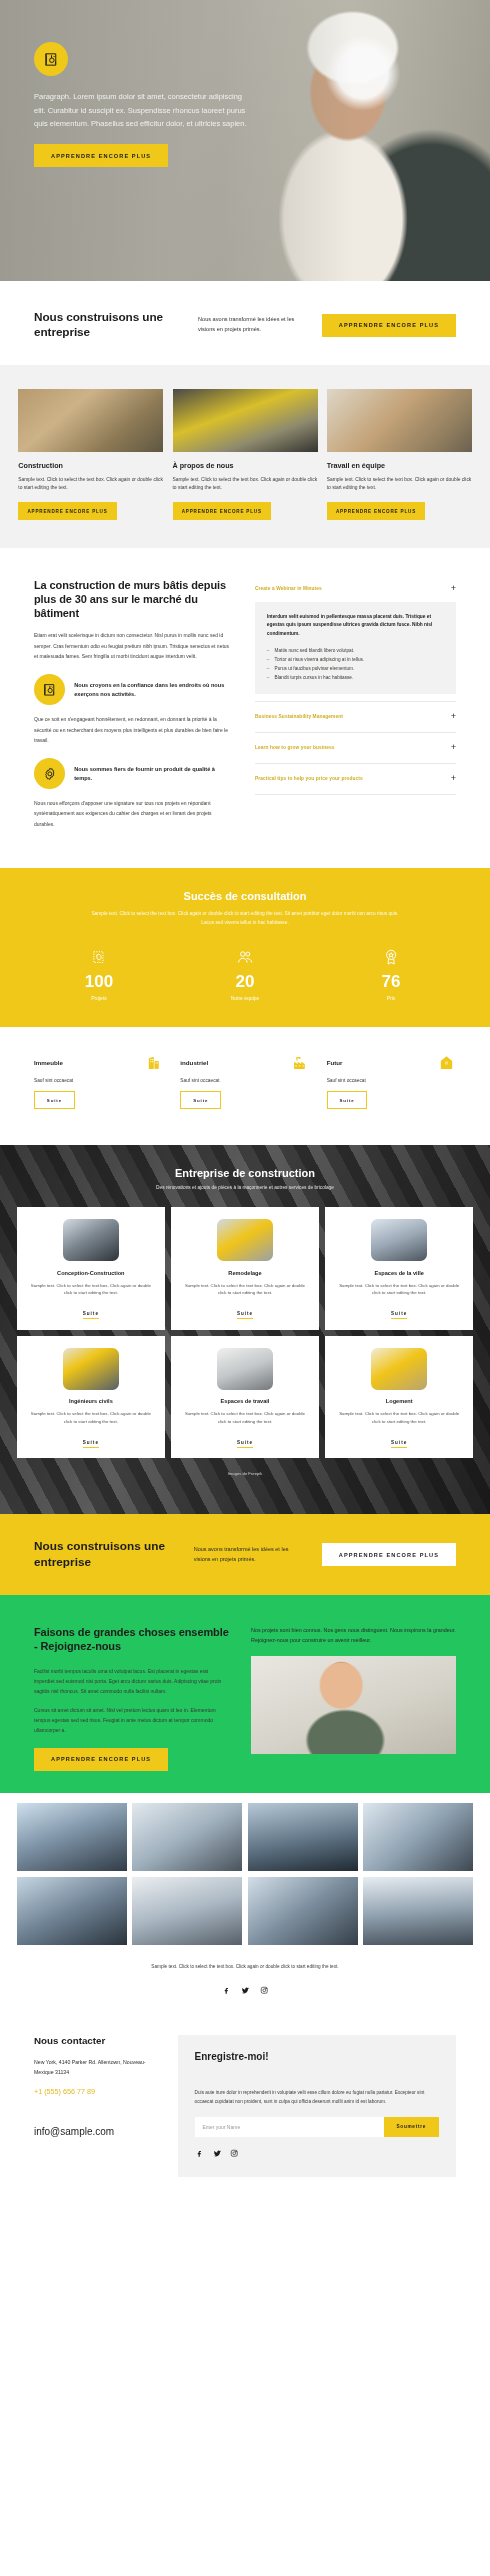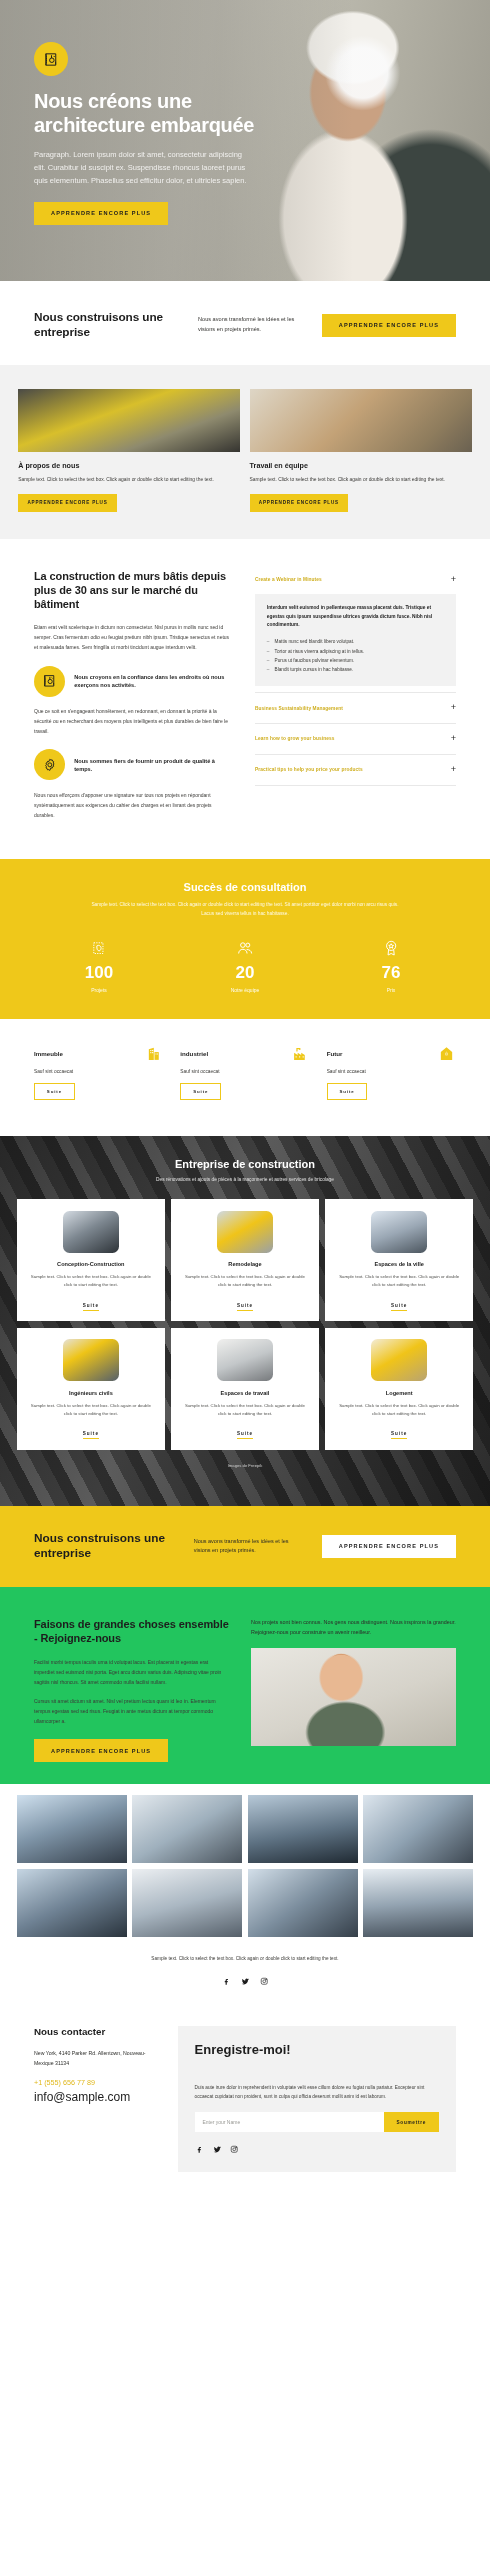--- a/index.html
+++ b/index.html
@@ -171,23 +171,23 @@
   .gal-caption p { font-size: 4.7px; line-height:1.8; color:#3b3a37; }
   .socials { display:flex; justify-content:center; gap: 9.2px; padding: 6.5px 0 22px; }
   .soc { width: 9.8px; height: 9.8px; display:flex; align-items:center; justify-content:center; cursor:pointer; }
 
   
   .footer { background:#fff; padding: 18.3px 34px 33px; display:flex; gap: 19.6px; }
   .f-left { width: 124px; }
   .f-left h3 { font-size: 9.8px; font-weight:700; margin-bottom: 10.5px; }
   .f-left .addr { font-size: 5.2px; line-height: 2.0; color:#2f2f2c; margin-bottom: 9.2px; }
   .f-left .phone { font-size: 7.2px; color:#e0b81c; line-height:1.5; }
-  .f-left .mail { font-size: 12px; color:#1d1d1d; line-height:1.45; word-break: break-all; }
+  .f-left .mail { font-size: 10px; color:#1d1d1d; line-height:1.45; word-break: break-all; margin-top: 28px; }
   .f-right { flex:1; background:#f2f2f2; padding: 15.7px 17px 18.3px; }
-  .f-right h3 { font-size: 13px; font-weight:700; margin-bottom: 26px; }
+  .f-right h3 { font-size: 10px; font-weight:700; margin-bottom: 26px; }
   .f-right p { font-size: 4.7px; line-height:1.95; color:#3b3a37; margin-bottom: 10.5px; }
   .f-form { display:flex; }
   .f-form input { flex:1; border:none; background:#fff; padding: 7.2px 7.8px; font-size: 5px;
                   font-family:"Liberation Sans", sans-serif; color:#1d1d1d; outline:none; }
   .f-form input::placeholder { color:#9a9a96; }
   .f-form button { background:#efc81a; border:none; color:#1d1d1d; font-size: 4.7px; font-weight:700;
                    letter-spacing:0.7px; padding: 0 13px; cursor:pointer;
                    font-family:"Liberation Sans", sans-serif; }
   .f-socials { display:flex; gap: 7.8px; margin-top: 11.8px; }
 </style>
@@ -202,33 +202,38 @@
     <div class="hero-inner">
       <div class="logo-badge">
         <svg width="17" height="17" viewBox="0 0 24 24" fill="none" stroke="#1d1d1d" stroke-width="1.4">
           <path d="M4 4h14v16H4z"></path>
             <path d="M4 4c1.2 0 1.2 16 0 16"></path>
           <circle cx="12.5" cy="13" r="3.2"></circle>
             <path d="M12 6v4M15 7l1.5 1.5"></path>
           <path d="M17 16h1.5M17 18h1.5"></path>
         </svg>
       </div>
-      <h1>Nous créons une architecture embarquée</h1>
       <p>Paragraph. Lorem ipsum dolor sit amet, consectetur adipiscing elit. Curabitur id suscipit ex. Suspendisse rhoncus laoreet purus quis elementum. Phasellus sed efficitur dolor, et ultricies sapien.</p>
       <button class="btn-yellow">Apprendre encore plus</button>
     </div>
   </section>
 
   <section class="intro">
     <h2>Nous construisons une entreprise</h2>
     <div class="lead">Nous avons transformé les idées et les visions en projets primés.</div>
     <button class="btn-yellow">Apprendre encore plus</button>
   </section>
 
   <section class="cards3">
+    <div class="card3">
+      <div class="ph ph-a"></div>
+      <h3>Construction</h3>
+      <p>Sample text. Click to select the text box. Click again or double click to start editing the text.</p>
+      <button class="btn-yellow">Apprendre encore plus</button>
+    </div>
     <div class="card3">
       <div class="ph ph-b"></div>
       <h3>À propos de nous</h3>
       <p>Sample text. Click to select the text box. Click again or double click to start editing the text.</p>
       <button class="btn-yellow">Apprendre encore plus</button>
     </div>
     <div class="card3">
       <div class="ph ph-c"></div>
       <h3>Travail en équipe</h3>
       <p>Sample text. Click to select the text box. Click again or double click to start editing the text.</p>

